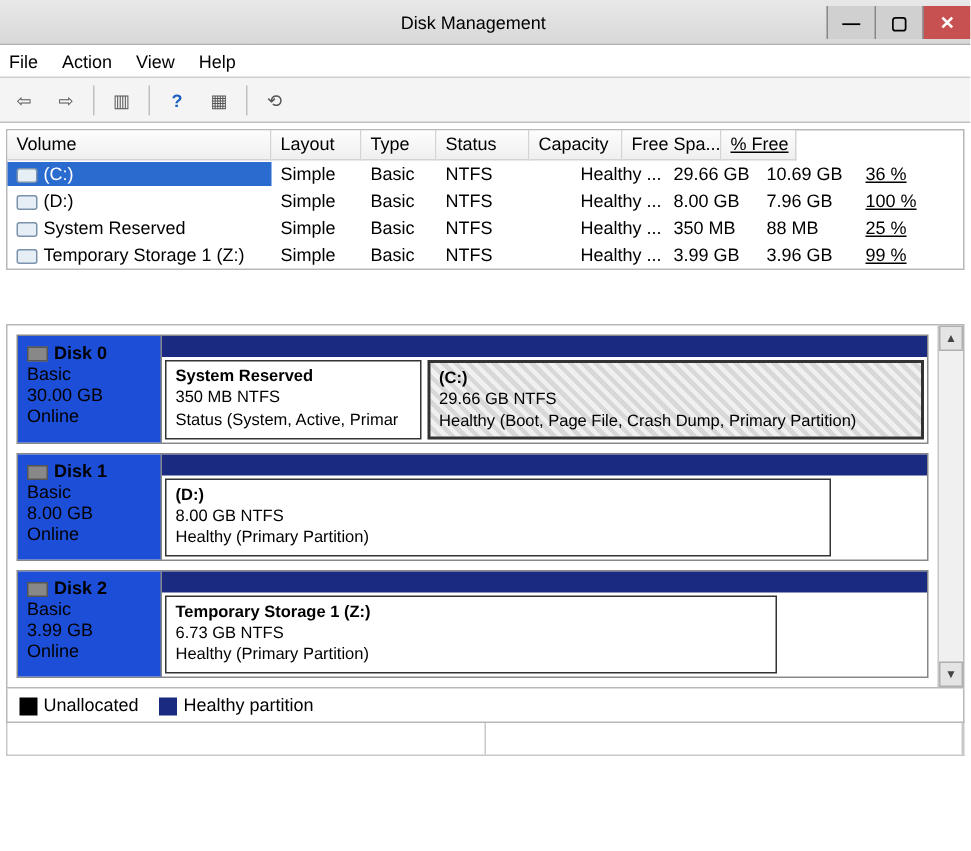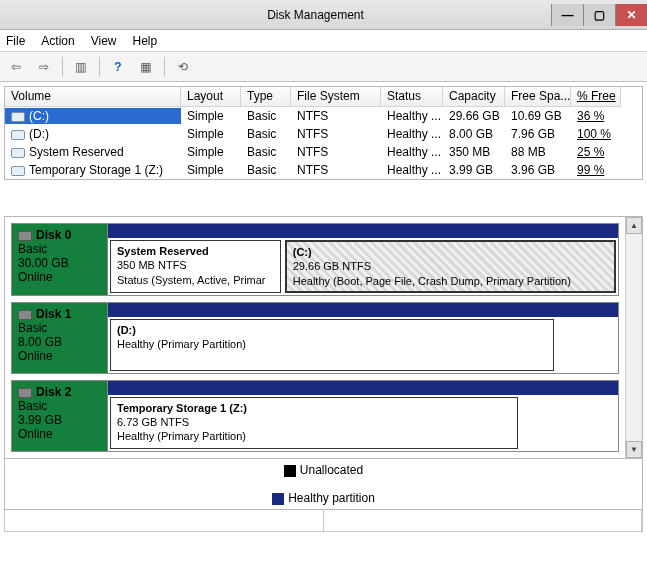--- a/index.html
+++ b/index.html
@@ -132,21 +132,21 @@
     border: 1px solid #888;
     margin: 6px;
     display: flex;
     background: #fff;
     min-height: 72px;
   }
   .diskside {
     width: 96px;
     border-right: 1px solid #888;
     padding: 4px 6px;
-    background: #15803d;
+    background: #1d4ed8;
   }
   .diskside .dtitle { font-weight: bold; }
   .diskbody {
     flex: 1;
     display: flex;
     flex-direction: column;
   }
   .diskbar {
     height: 14px;
     background: #1a2a80;
@@ -193,21 +193,20 @@
     color: #444;
   }
   .scrollbtn:last-child { margin-top: auto; }
   .legend {
     border: 1px solid #b8b8b8;
     border-top: none;
     padding: 4px 8px;
     display: flex;
     gap: 14px;
     align-items: center;
-    flex-direction: column;
   }
   .legswatch {
     width: 12px; height: 12px;
     display: inline-block;
     margin-right: 4px;
     vertical-align: middle;
   }
   .sw-unalloc { background: #000; }
   .sw-primary { background: #1a2a80; }
   .statusbar {
@@ -272,21 +271,20 @@
     </div>
 </div>
 
 <div class="content">
 
   <div class="volpane">
     <div class="volhead">
       <div class="vh w-vol">Volume</div>
       <div class="vh w-layout">Layout</div>
       <div class="vh w-type">Type</div>
-      <div class="vh w-fs">File System</div>
       <div class="vh w-status">Status</div>
       <div class="vh w-cap">Capacity</div>
       <div class="vh w-free">Free Spa...</div>
       <div class="vh w-pct">% Free</div>
     </div>
     <div id="volrows">
         <div class="volrow selected">
           <div class="vc w-vol"><span class="driveico"></span><span>(C:)</span></div>
           <div class="vc w-layout">Simple</div>
           <div class="vc w-type">Basic</div>
@@ -359,20 +357,21 @@
             <div class="dtitle"><span style="display:inline-block;width:14px;height:10px;background:#888;border:1px solid #555;margin-right:4px;vertical-align:middle"></span>Disk 1</div>
             <div>Basic</div>
             <div>8.00 GB</div>
             <div>Online</div>
           </div>
           <div class="diskbody">
             <div class="diskbar"></div>
             <div class="diskparts">
               <div class="part" style="width: 87%;">
                 <div class="ptitle">(D:)</div>
+                <div>8.00 GB NTFS</div>
                 <div>Healthy (Primary Partition)</div>
               </div>
             </div>
           </div>
         </div>
         <div class="diskrow">
           <div class="diskside">
             <div class="dtitle"><span style="display:inline-block;width:14px;height:10px;background:#888;border:1px solid #555;margin-right:4px;vertical-align:middle"></span>Disk 2</div>
             <div>Basic</div>
             <div>3.99 GB</div>

